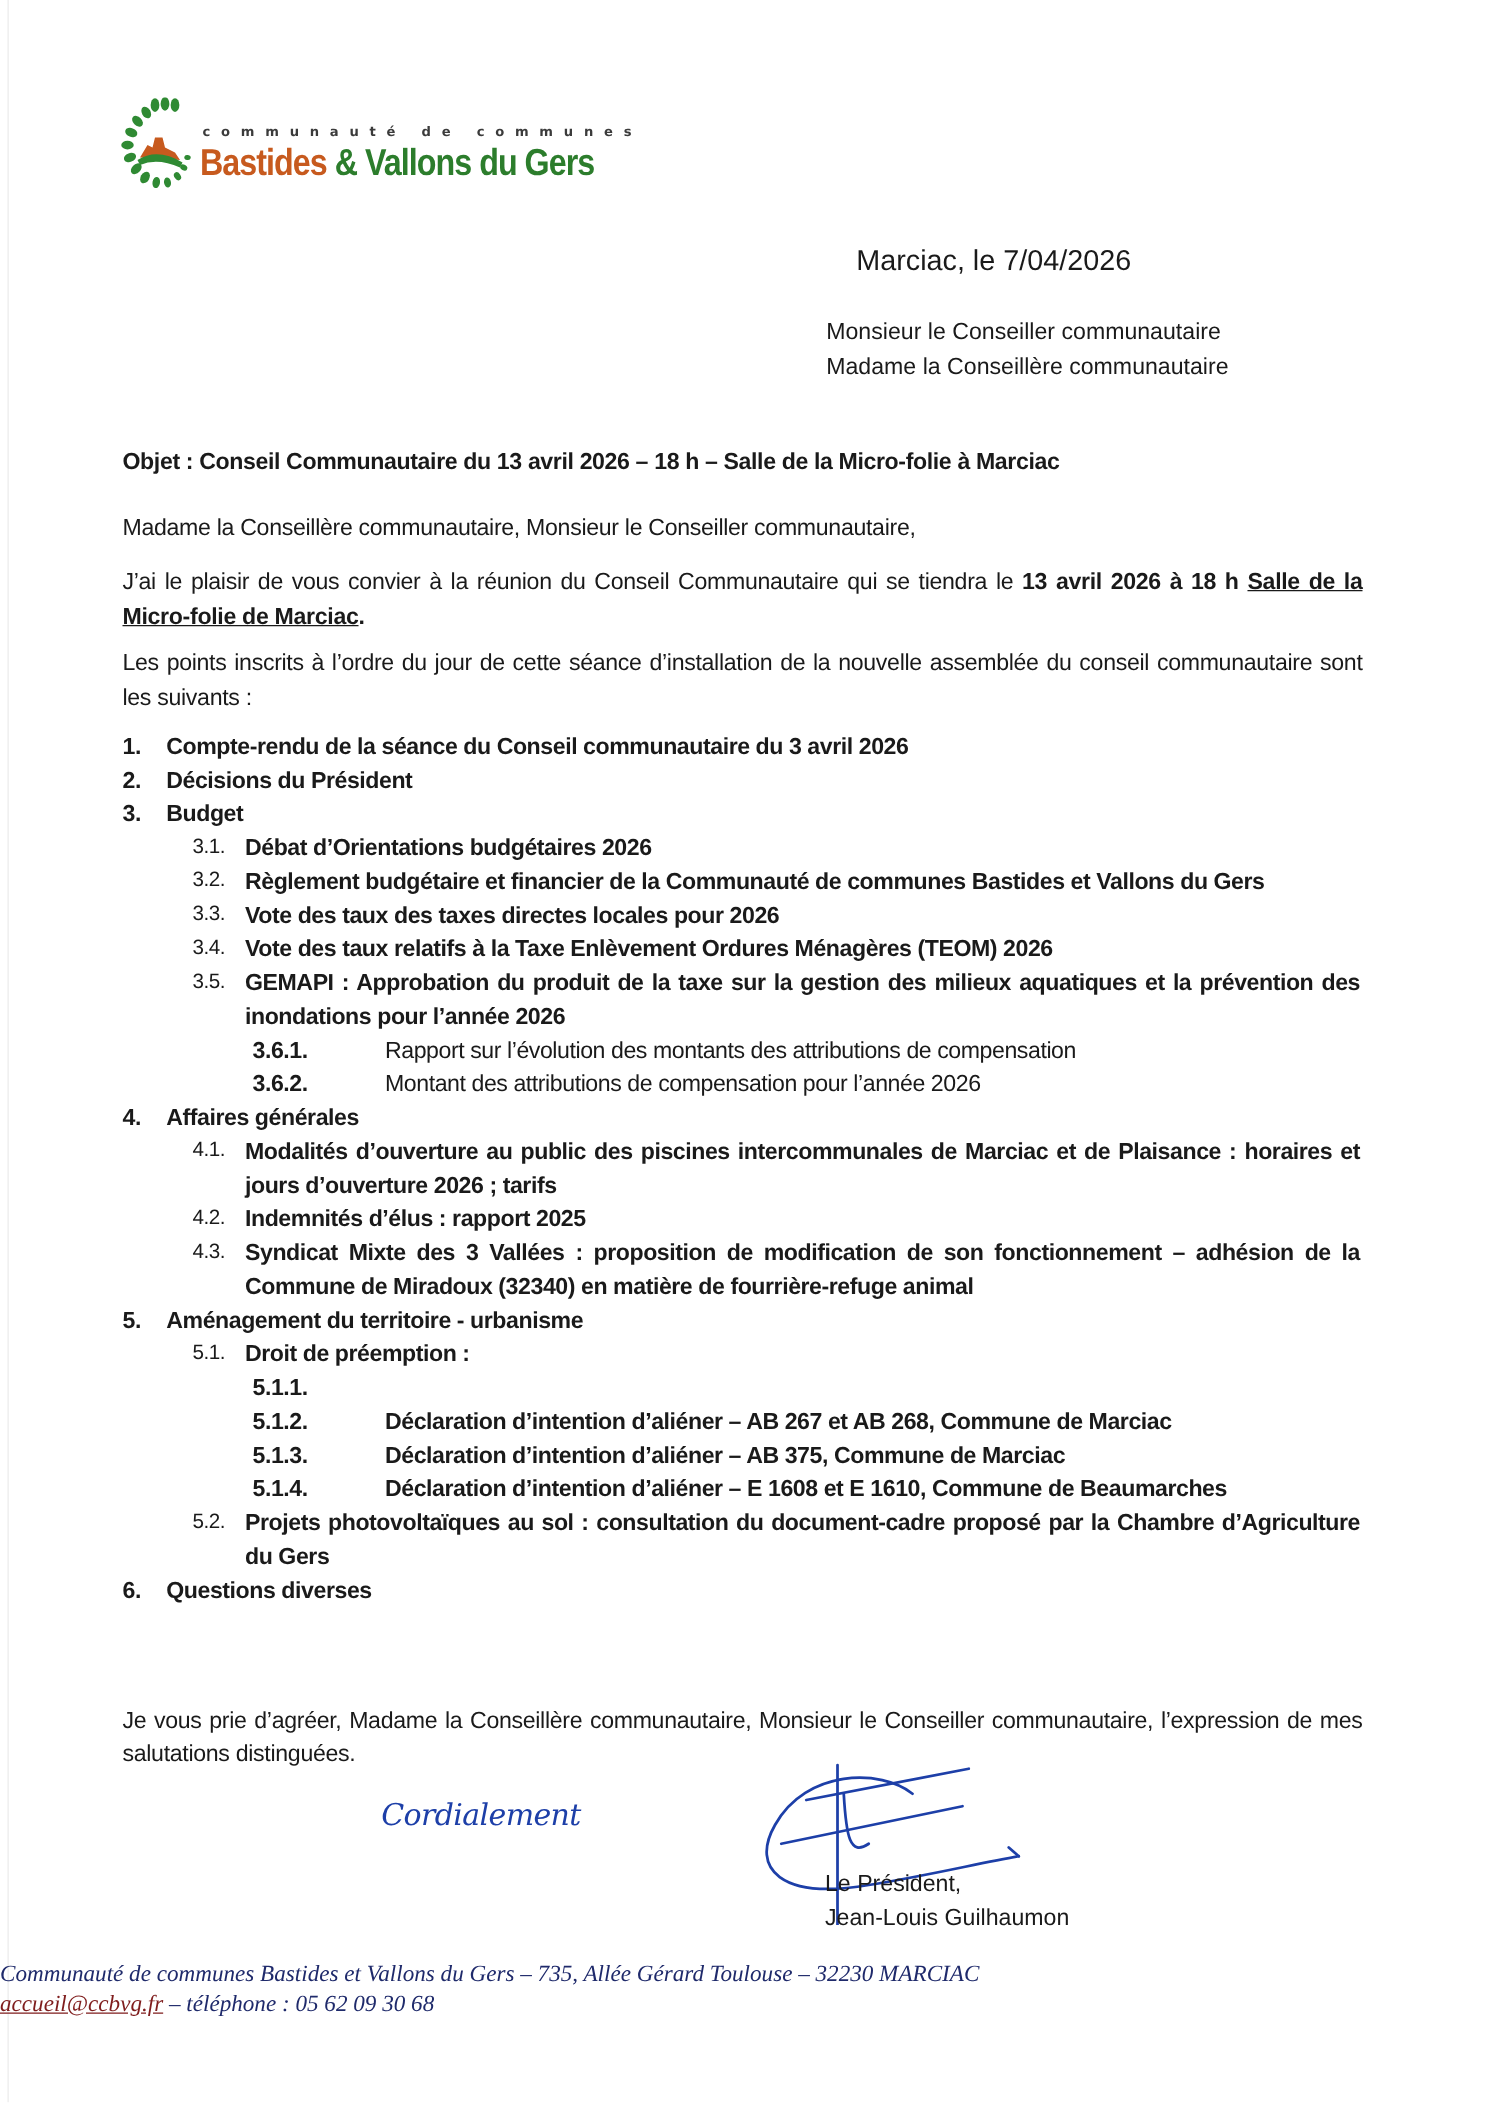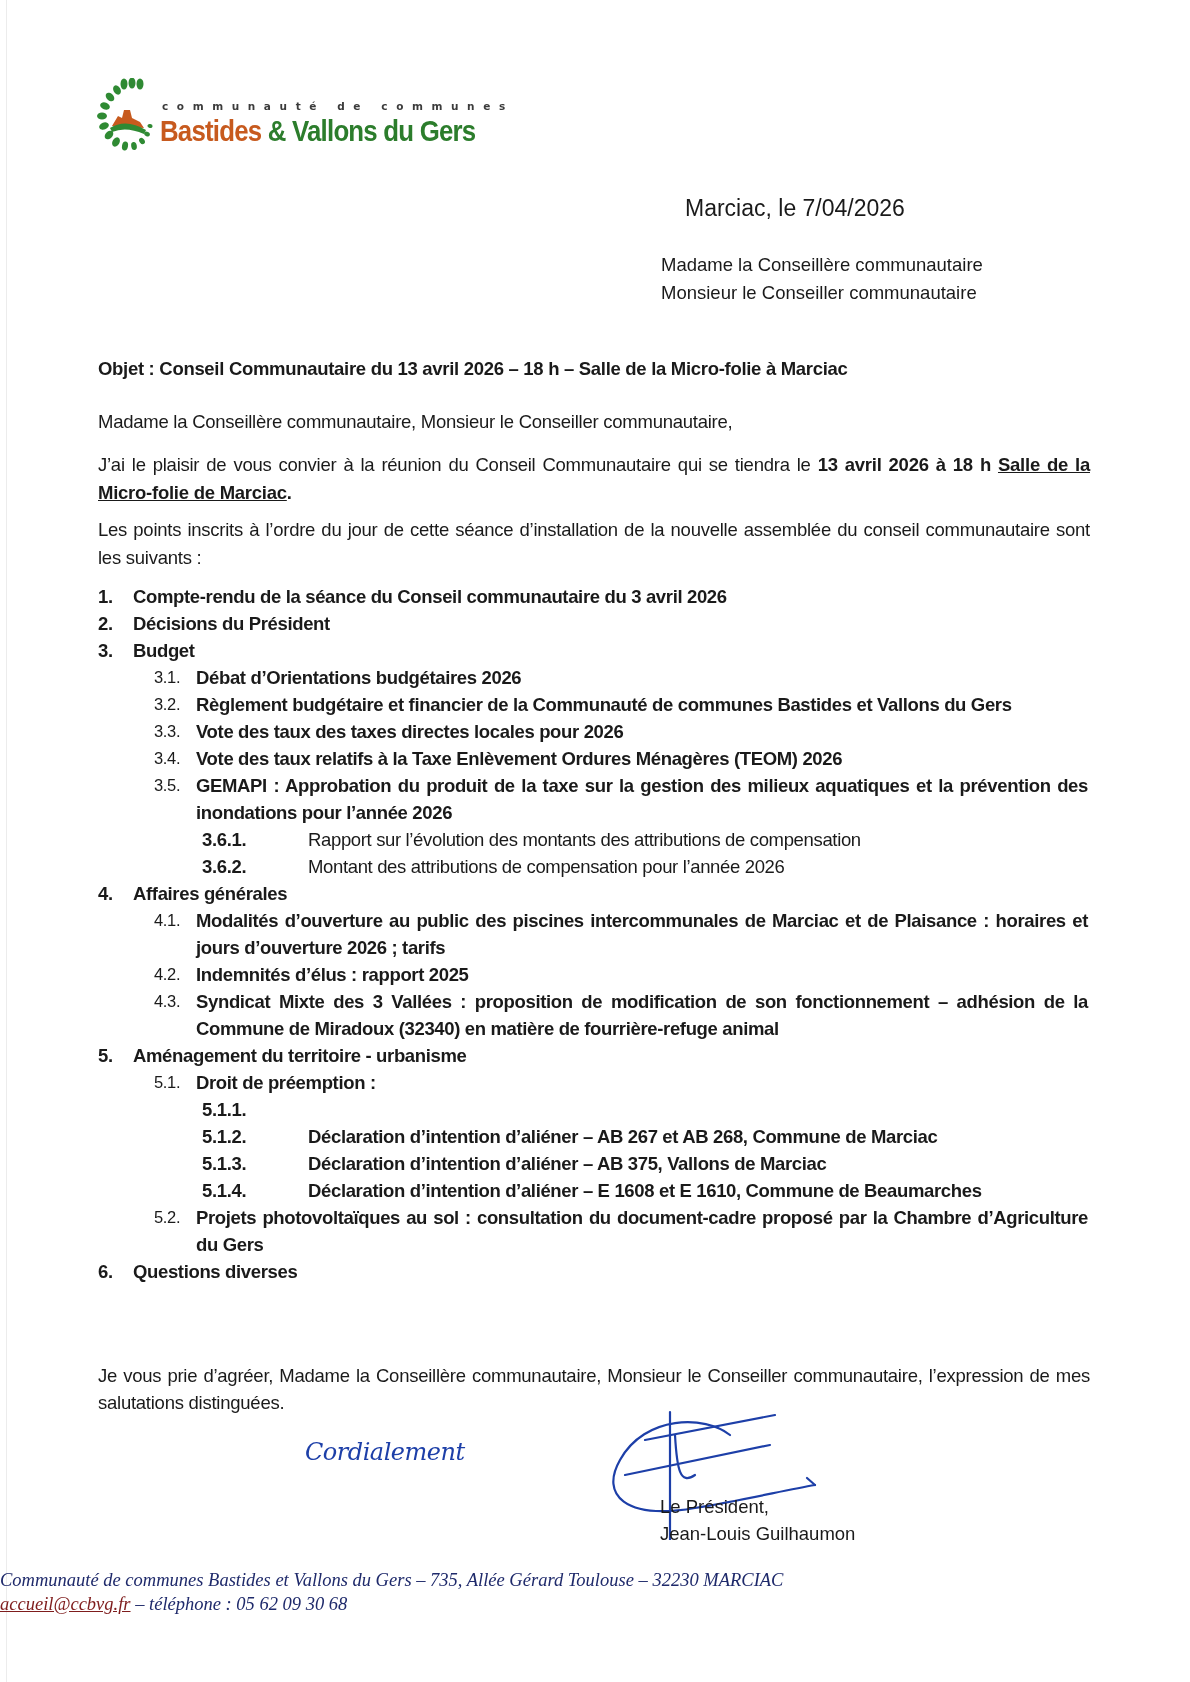--- a/index.html
+++ b/index.html
@@ -93,22 +93,22 @@
   </svg>
   <div class="tagline">communauté de communes</div>
   <div class="brand">
     <span class="b1">Bastides</span>
     <span class="b2">&amp; Vallons du Gers</span>
   </div>
 </div>
 
 <div class="date">Marciac, le 7/04/2026</div>
 <div class="recipients">
+  <div>Monsieur le Conseiller communautaire</div>
   <div>Madame la Conseillère communautaire</div>
-  <div>Monsieur le Conseiller communautaire</div>
 </div>
 
 <div class="object">Objet : Conseil Communautaire du 13 avril 2026 – 18 h – Salle de la Micro-folie à Marciac</div>
 <div class="salutation body-text">Madame la Conseillère communautaire, Monsieur le Conseiller communautaire,</div>
 
 <div class="intro body-text"><span>J’ai le plaisir de vous convier à la réunion du Conseil Communautaire qui se tiendra le </span><b>13 avril 2026 à 18 h</b><span> </span><u>Salle de la Micro-folie de Marciac</u><b>.</b></div>
 
 <div class="points-intro body-text">Les points inscrits à l’ordre du jour de cette séance d’installation de la nouvelle assemblée du conseil communautaire sont les suivants :</div>
 
 <div class="agenda">
@@ -178,21 +178,21 @@
     </div>
   <div class="row lvl3 bold">
       <span class="num">5.1.1.</span>
     </div>
   <div class="row lvl3 bold">
       <span class="num">5.1.2.</span>
       <span class="lbl">Déclaration d’intention d’aliéner – AB 267 et AB 268, Commune de Marciac</span>
     </div>
   <div class="row lvl3 bold">
       <span class="num">5.1.3.</span>
-      <span class="lbl">Déclaration d’intention d’aliéner – AB 375, Vallons de Marciac</span>
+      <span class="lbl">Déclaration d’intention d’aliéner – AB 375, Commune de Marciac</span>
     </div>
   <div class="row lvl3 bold">
       <span class="num">5.1.4.</span>
       <span class="lbl">Déclaration d’intention d’aliéner – E 1608 et E 1610, Commune de Beaumarches</span>
     </div>
   <div class="row lvl2 justify">
       <span class="num">5.2.</span>
       <span class="lbl">Projets photovoltaïques au sol : consultation du document-cadre proposé par la Chambre d’Agriculture du Gers</span>
     </div>
   <div class="row lvl1">

